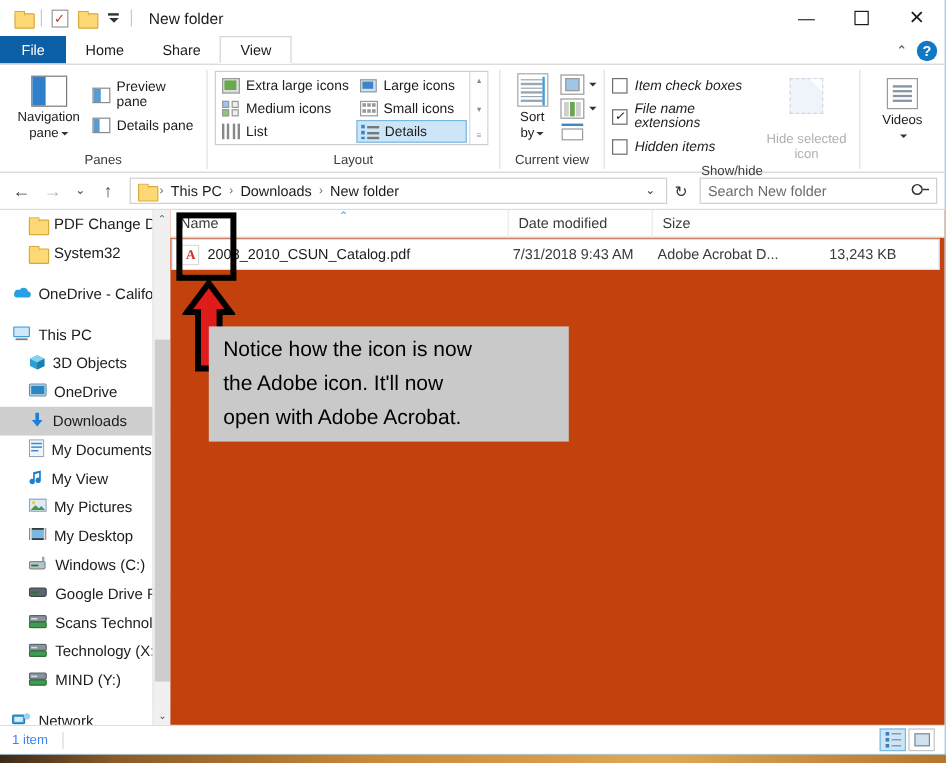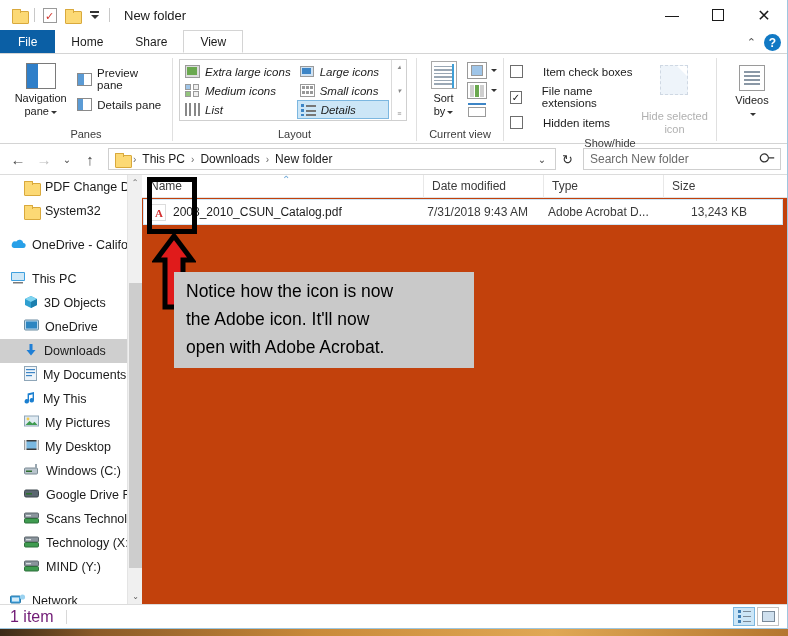--- a/index.html
+++ b/index.html
@@ -139,21 +139,21 @@
   }
   .sort-lines { width: 18px; margin-left:2px; }
   .sort-lines i { display:block; height:1.5px; background:#9aa7b4; margin:2px 0; }
   .sort-arrow { position:absolute; right:2px; top:2px; width:2px; height:24px; background:#3f9fd6; }
   .cv-side { display: flex; flex-direction: column; gap: 3px; padding-top: 3px; margin-left: 3px; }
   .cv-row { display: flex; align-items: center; gap: 2px; }
   .cv-ico { width: 20px; height: 17px; border: 1px solid #9a9a9a; background: #fff; position: relative; }
 
   
   .chk-list { display: flex; flex-direction: column; gap: 7px; padding-top: 6px; }
-  .chk-row { display: flex; align-items: center; gap: 20px; font-size: 11.5px; color: #1b1b1b; }
+  .chk-row { display: flex; align-items: center; gap: 6px; font-size: 11.5px; color: #1b1b1b; font-style: italic; }
   .chk {
     width: 13px; height: 13px; border: 1px solid #6d6d6d; background: #fff;
     display: flex; align-items: center; justify-content: center;
     font-size: 10px; color: #111;
   }
   .hideselected {
     width: 78px; display: flex; flex-direction: column; align-items: center;
     padding-top: 6px; color: #b0b0b0;
   }
   .hs-ico {
@@ -263,21 +263,21 @@
   .anno-text {
     position: absolute; background: #c9c9c9; color: #000;
     font-size: 17.5px; line-height: 28px; padding: 5px 10px 7px 12px;
   }
 
   
   .statusbar {
     height: 24px; border-top: 1px solid #dcdcdc; background: #fff;
     display: flex; align-items: center; padding-left: 10px; flex: 0 0 24px;
   }
-  .status-txt { font-size: 16px; color: #701a75; }
+  .status-txt { font-size: 11px; color: #3b82f6; }
   .status-sep { width: 1px; height: 14px; background: #d8d8d8; margin-left: 12px; }
   .viewtoggles { margin-left: auto; display: flex; gap: 2px; padding-right: 8px; }
   .vt {
     width: 22px; height: 19px; border: 1px solid #c3c3c3; background: #fff;
     display: flex; align-items: center; justify-content: center;
   }
   .vt.sel { background: #cce6f7; border-color: #7cb7e0; }
   .vt-det { width: 13px; display:flex; flex-direction:column; gap:2px; }
   .vt-det i { display:flex; gap:2px; align-items:center; }
   .vt-det i b { width:3px; height:3px; background:#3f7fb5; display:block; }
@@ -358,21 +358,21 @@
               </span>
             <span>Details pane</span>
           </div>
         </div>
       </div>
       <div class="rgroup-label">Panes</div>
     </div>
     <div class="gdiv"></div>
 
     <div class="rgroup" style="width:243px;">
-      <div class="rgroup-body" style="padding-top:4px;font-style:italic;">
+      <div class="rgroup-body" style="padding-top:4px;">
         <div class="gallery" style="width:228px;">
           <div class="gal-items">
             <div class="gal-item">
               <span class="gico">
                 <span class="gico-box" style="left:0;top:0;width:15px;height:13px;background:#ddd;"></span>
                 <span class="gico-box" style="left:2px;top:2px;width:10px;height:8px;background:#6aa84f;border:none;"></span>
               </span>
               <span>Extra large icons</span>
             </div>
             <div class="gal-item">
@@ -626,21 +626,21 @@
             </svg>
         </span>
         <span>My Documents</span>
       </div>
       <div class="nav-item indent1">
         <span>
           <svg width="13" height="14" viewBox="0 0 13 14">
               <path d="M10 1v8.2a2.2 2.2 0 1 1-1.4-2V3.2L5 4.2v6a2.2 2.2 0 1 1-1.4-2V2.6z" fill="#1b7fd0"></path>
             </svg>
         </span>
-        <span>My This</span>
+        <span>My View</span>
       </div>
       <div class="nav-item indent1">
         <span>
           <svg width="15" height="13" viewBox="0 0 15 13">
               <rect x="0.5" y="1" width="14" height="10" fill="#dfeaf2" stroke="#8fa6b8"></rect>
               <circle cx="4" cy="4" r="1.4" fill="#f2c94c"></circle>
               <path d="M1.5 10l4-4 3 2.5 2-1.8 3 3.3z" fill="#3f9b50"></path>
             </svg>
         </span>
         <span>My Pictures</span>
@@ -721,21 +721,20 @@
         <div class="ns-arrow">⌃</div>
         <div class="ns-thumb" style="top:108px;height:285px;"></div>
         <div class="ns-arrow" style="position:absolute;bottom:0;width:15px;">⌄</div>
       </div>
     </div>
 
     <div class="filepane">
       <div class="colhdr">
         <div class="col" style="width:281px;">Name</div>
         <div class="col" style="width:120px;">Date modified</div>
-        <div class="col" style="width:120px;">Type</div>
         <div class="col" style="width:95px;">Size</div>
         <div class="col-sortmark">⌃</div>
       </div>
 
       <div class="filerow">
         <div class="cell" style="width:276px;">
           <span class="pdf-ico"></span>
           <span style="margin-left:7px;">2008_2010_CSUN_Catalog.pdf</span>
         </div>
         <div class="cell dim" style="width:120px;justify-content:flex-end;padding-right:12px;">7/31/2018 9:43 AM</div>

